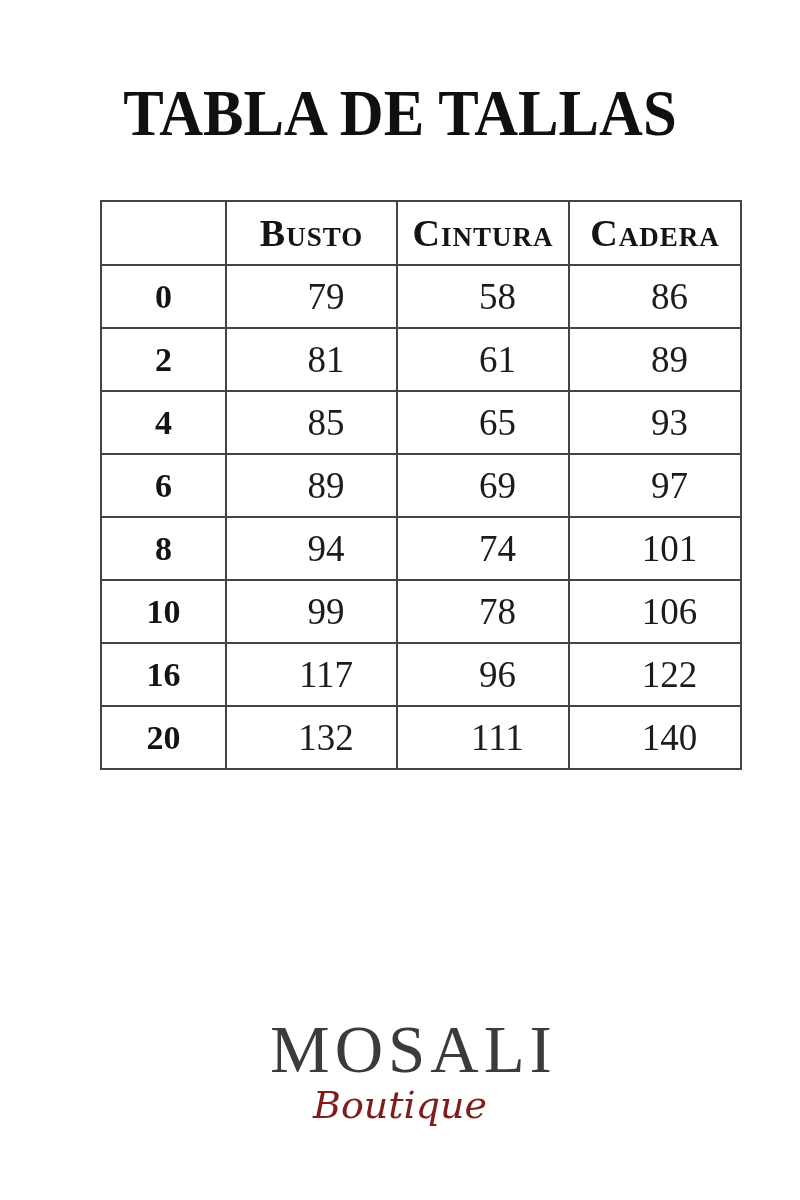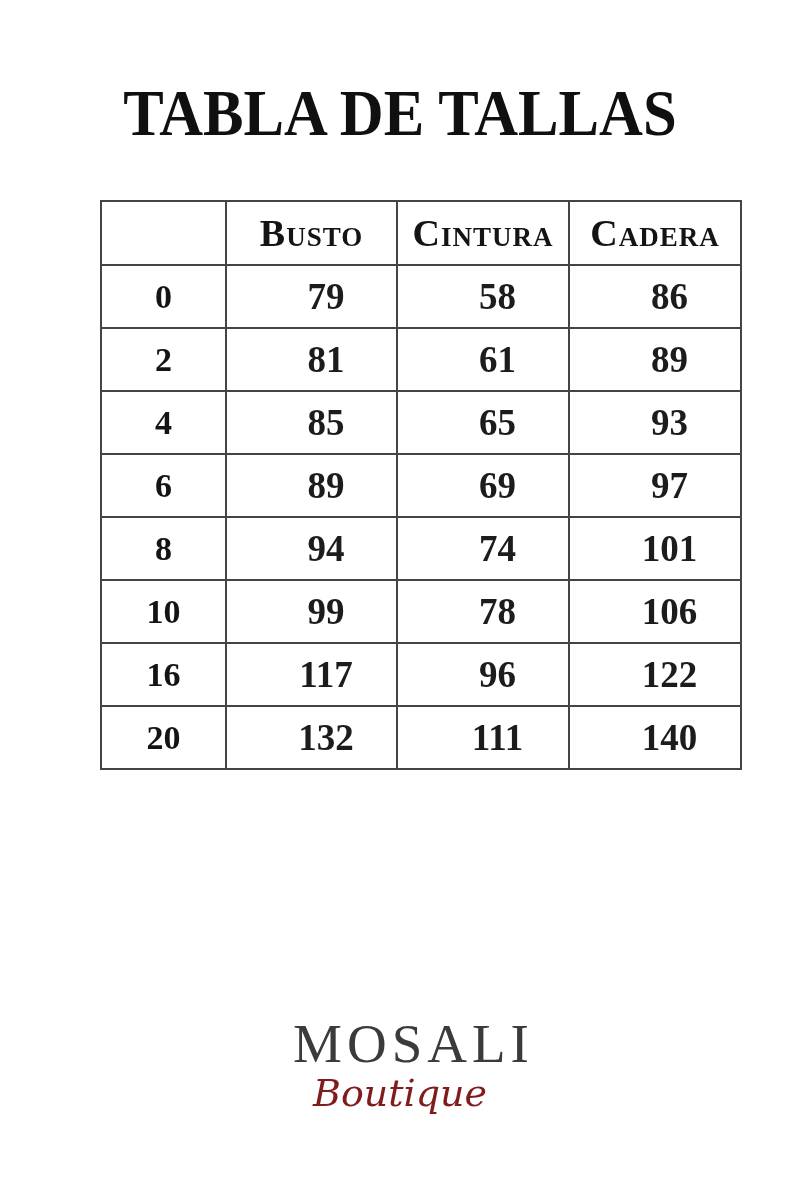--- a/index.html
+++ b/index.html
@@ -61,37 +61,37 @@
     color: #141414;
   }
   table.size-table tbody th.size-cell {
     height: 63px;
     font-weight: 700;
     font-size: 34px;
     color: #141414;
   }
   table.size-table tbody td.value-cell {
     height: 63px;
-    font-weight: 700;
+    font-weight: 400;
     font-size: 37px;
     color: #1c1c1c;
     padding-left: 29px;
   }
   .brand {
     position: absolute;
     top: 1016px;
     left: 0;
     width: 800px;
     text-align: center;
     color: #3b3b3b;
   }
   .brand-name {
     font-family: "Liberation Serif", serif;
     font-weight: 400;
-    font-size: 55px;
+    font-size: 67px;
     letter-spacing: 5px;
     line-height: 1.0;
     color: #3b3b3b;
     text-indent: 5px; 
     margin-left: 22px;
   }
   .brand-tagline {
     margin-top: 2px;
     font-family: "DejaVu Serif", serif;
     font-style: italic;

